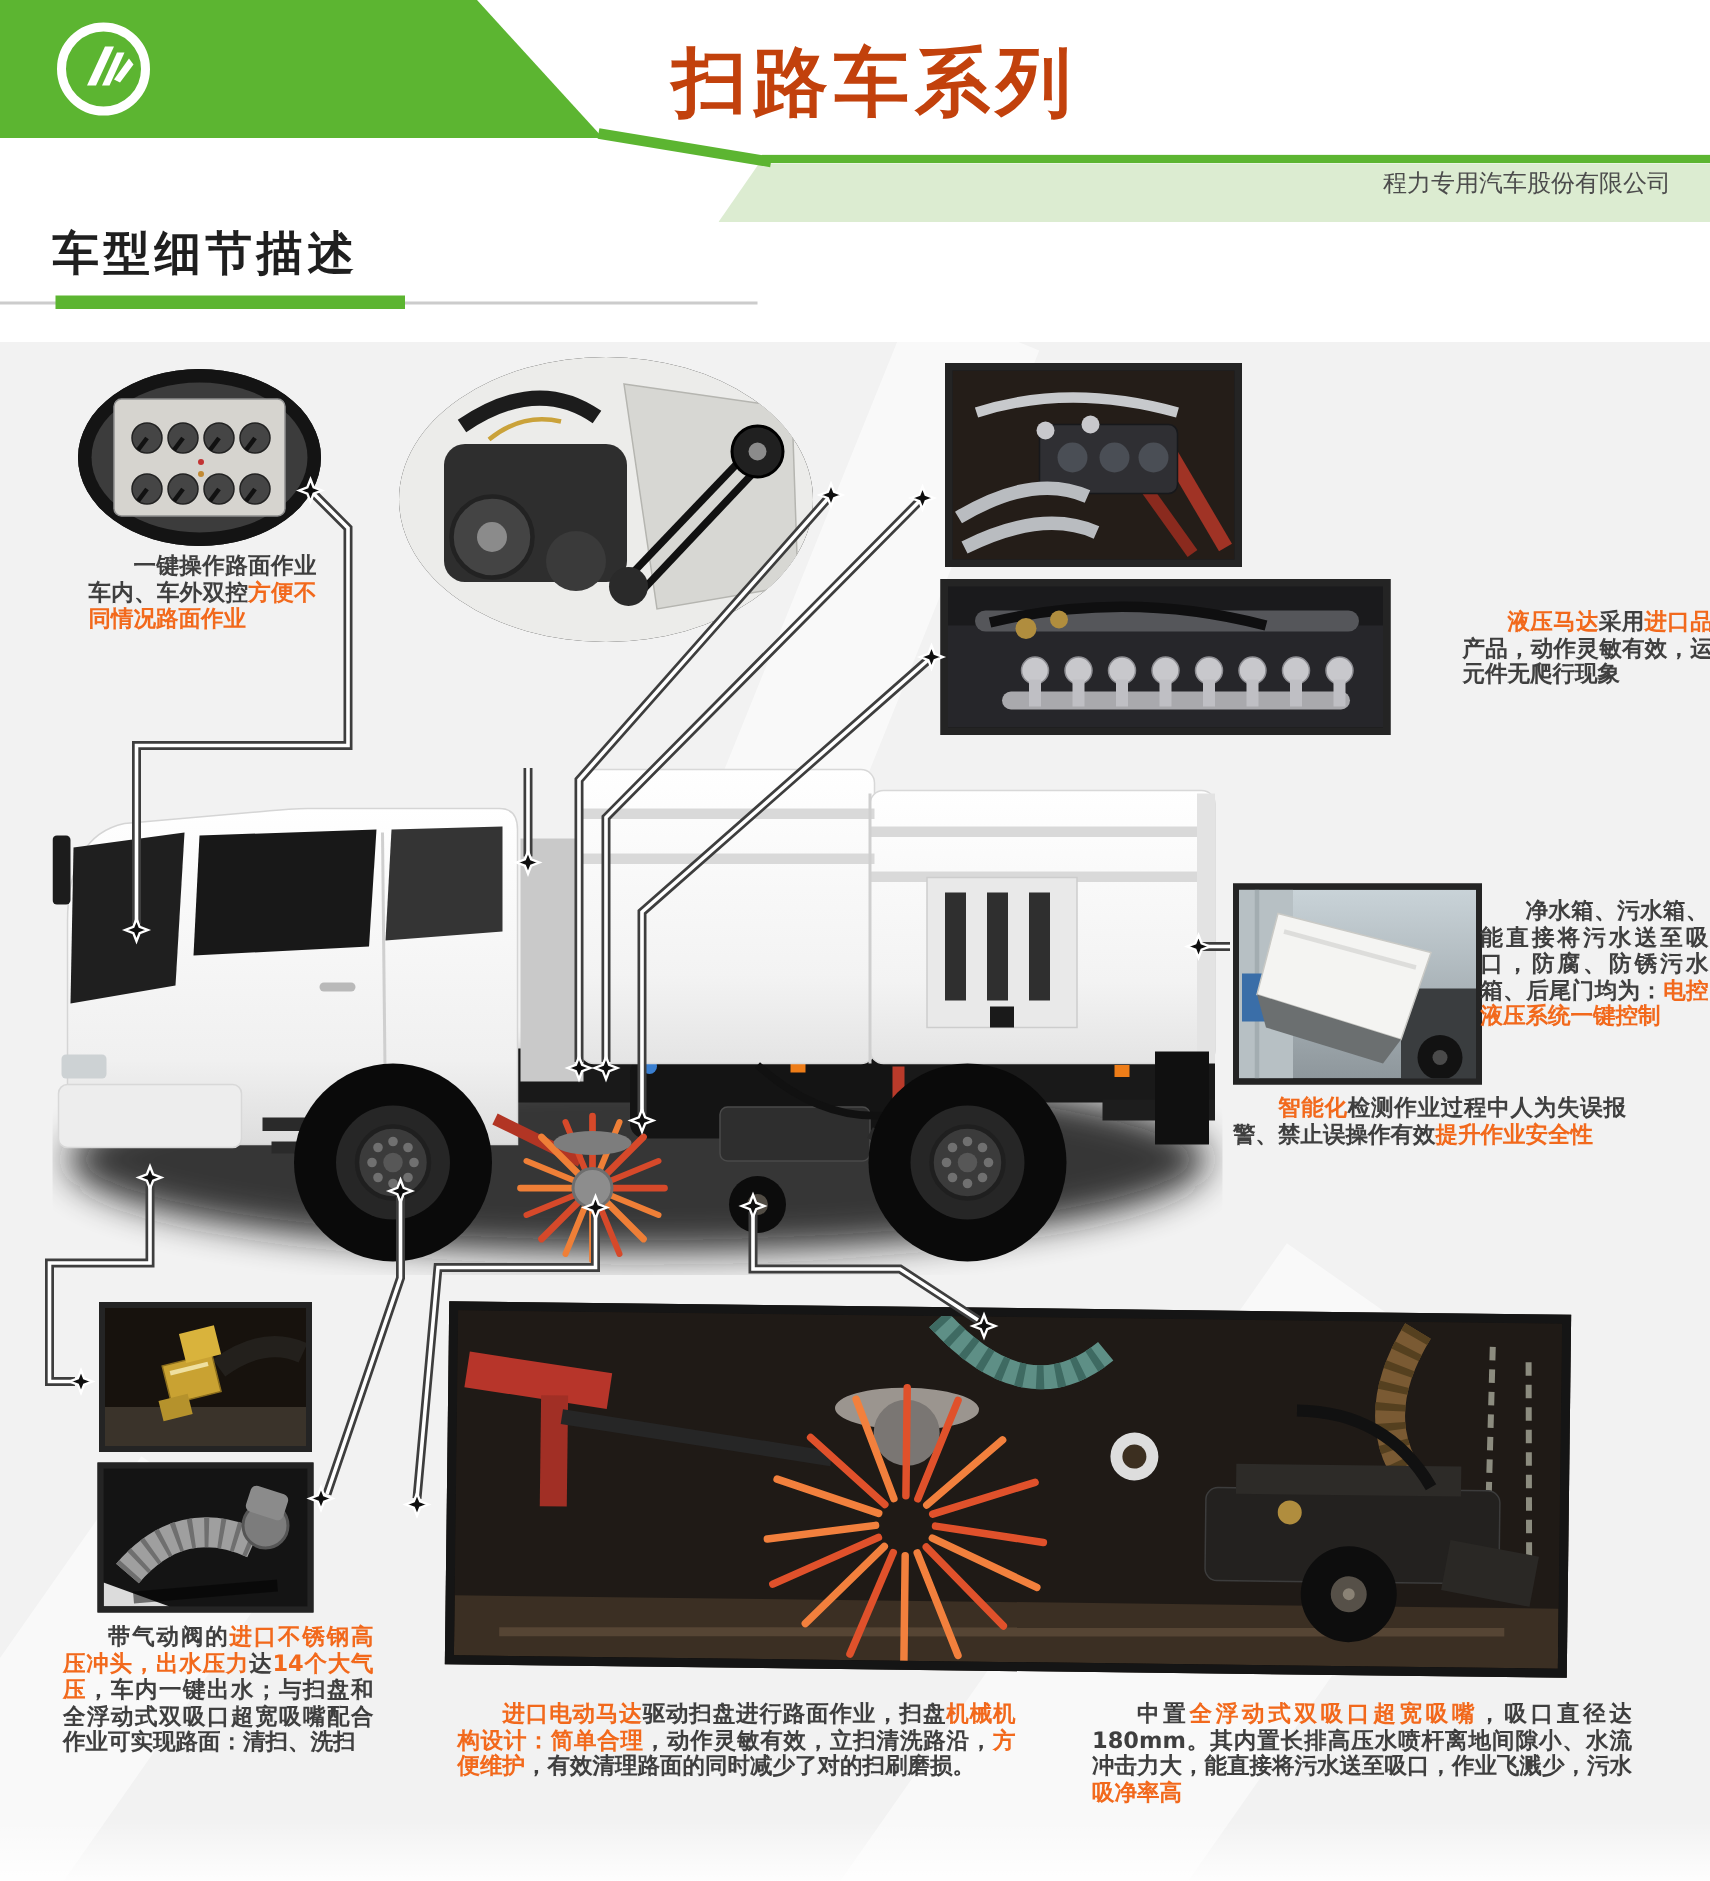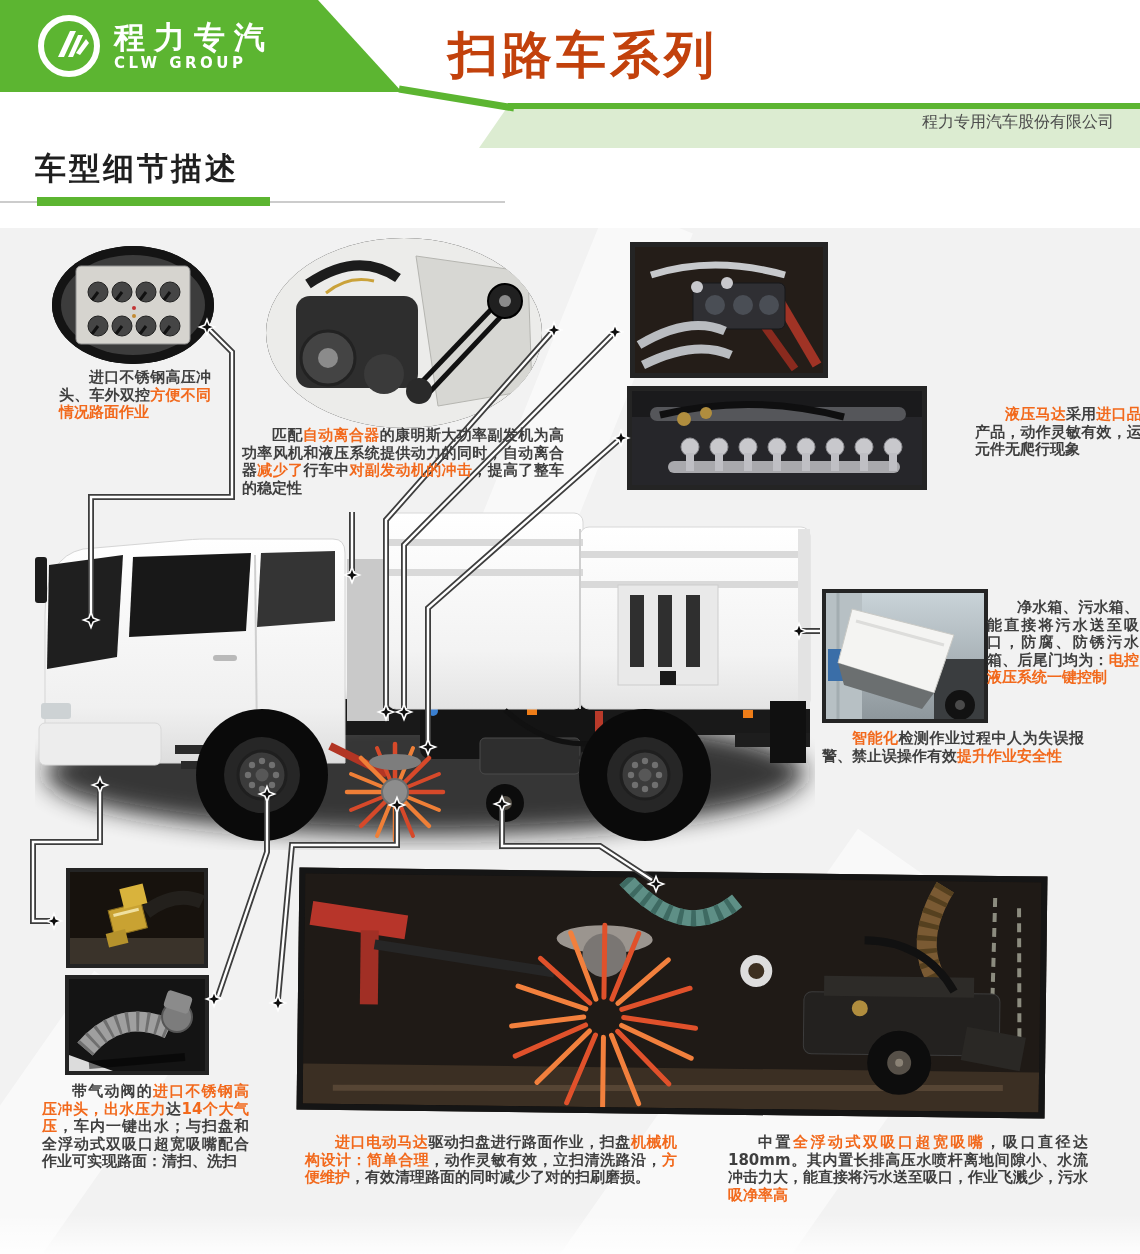--- a/index.html
+++ b/index.html
@@ -76,24 +76,20 @@
   <div id="green-band"></div>
   <div id="band-line"></div>
   <div id="band-light"></div>
   <div id="logo">
     <svg width="66" height="66" viewBox="0 0 66 66">
       <circle cx="33" cy="33" r="28" fill="none" stroke="#ffffff" stroke-width="6"></circle>
       <path d="M22 44 L34 18 L40 18 L28 44 Z" fill="#ffffff"></path>
       <path d="M32 44 L42 22 L47 22 L37 44 Z" fill="#ffffff"></path>
       <path d="M40 40 L50 26 L53 30 L44 42 Z" fill="#ffffff"></path>
     </svg>
-    <div id="logo-text">
-      <div id="logo-cn">程力专汽</div>
-      <div id="logo-en">CLW GROUP</div>
-    </div>
   </div>
   <div id="page-title">扫路车系列</div>
   <div id="company">程力专用汽车股份有限公司</div>
   <div id="section-title">车型细节描述</div>
   <div id="rule-gray"></div>
   <div id="rule-green"></div>
 
   <svg id="truck" viewBox="0 0 780 345">
     <defs>
       <linearGradient id="bodyGrad" x1="0" y1="0" x2="0" y2="1">
@@ -452,22 +448,21 @@
         <use href="#dm" x="54" y="921"></use>
       <use href="#dm" x="267" y="794"></use>
         <use href="#dm" x="214" y="999"></use>
       <use href="#dm" x="397" y="805"></use>
         <use href="#dm" x="278" y="1003"></use>
       <use href="#dm" x="502" y="804"></use>
         <use href="#dm" x="656" y="884"></use>
     </g>
   </svg>
 
-  <div class="callout" id="c1"><span>进口不锈钢高压冲头、车外双控</span><span class="hl">方便不同情况路面作业</span></div>
-  <div class="callout" id="c2"><span>匹配</span><span class="hl">自动离合器</span><span>的康明斯大功率副发机为高功率风机和液压系统提供动力的同时，自动离合器</span><span class="hl">减少了</span><span>行车中</span><span class="hl">对副发动机的冲击</span><span>，提高了整车的稳定性</span></div>
+  <div class="callout" id="c1"><span>一键操作路面作业车内、车外双控</span><span class="hl">方便不同情况路面作业</span></div>
   <div class="callout" id="c4"><span class="hl">液压马达</span><span>采用</span><span class="hl">进口品牌</span><span>产品，动作灵敏有效，运动元件无爬行现象</span></div>
   <div class="callout" id="c5"><span>净水箱、污水箱、能直接将污水送至吸口，防腐、防锈污水箱、后尾门均为：</span><span class="hl">电控液压系统一键控制</span></div>
   <div class="callout" id="c6"><span class="hl">智能化</span><span>检测作业过程中人为失误报警、禁止误操作有效</span><span class="hl">提升作业安全性</span></div>
   <div class="callout" id="c7"><span>带气动阀的</span><span class="hl">进口不锈钢高压冲头，出水压力</span><span>达</span><span class="hl">14个大气压</span><span>，车内一键出水；与扫盘和全浮动式双吸口超宽吸嘴配合作业可实现路面：清扫、洗扫</span></div>
   <div class="callout" id="c8"><span class="hl">进口电动马达</span><span>驱动扫盘进行路面作业，扫盘</span><span class="hl">机械机构设计：简单合理</span><span>，动作灵敏有效，立扫清洗路沿，</span><span class="hl">方便维护</span><span>，有效清理路面的同时减少了对的扫刷磨损。</span></div>
   <div class="callout" id="c9"><span>中置</span><span class="hl">全浮动式双吸口超宽吸嘴</span><span>，吸口直径达180mm。其内置长排高压水喷杆离地间隙小、水流冲击力大，能直接将污水送至吸口，作业飞溅少，污水</span><span class="hl">吸净率高</span></div>
 
   <div id="bottom-fade"></div>
 </div>
 

